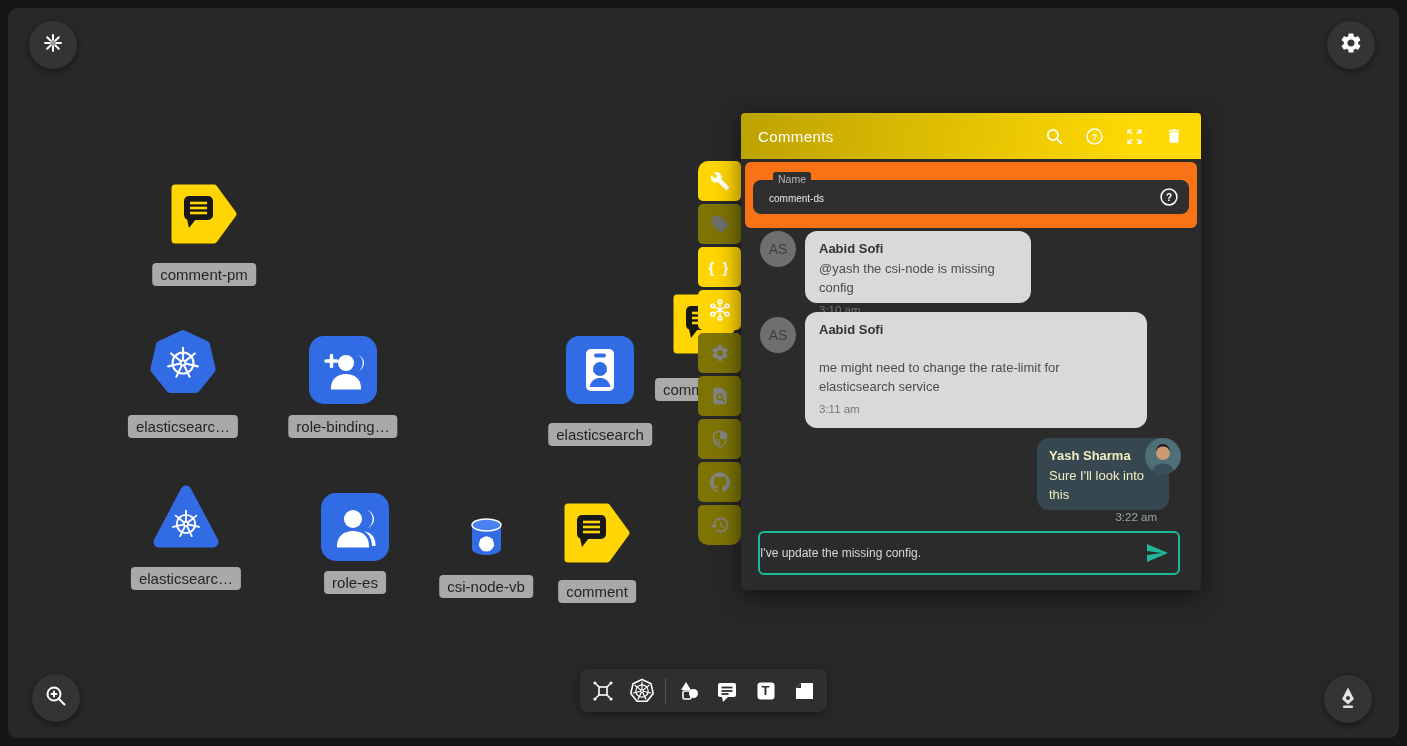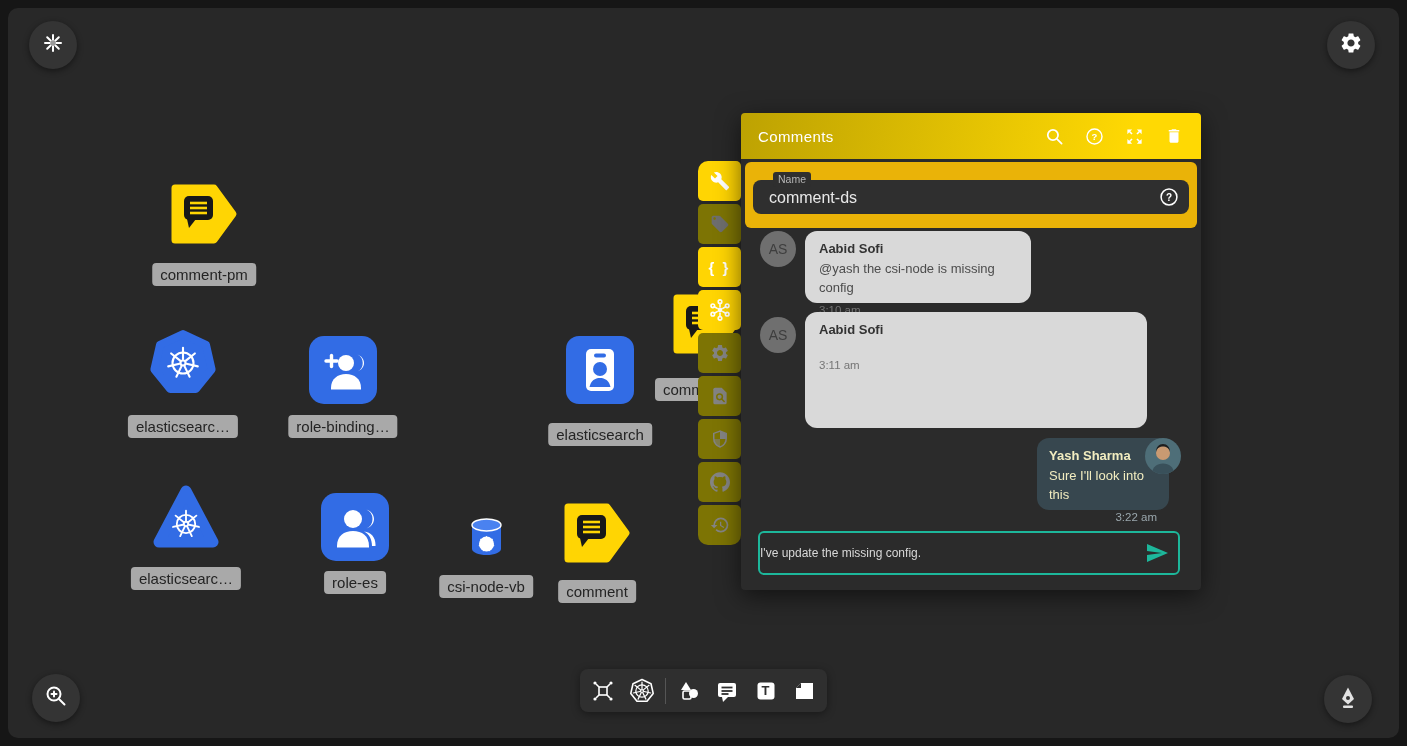--- a/index.html
+++ b/index.html
@@ -26,24 +26,24 @@
 
   
   #panel{position:absolute;left:741px;top:113px;width:460px;height:477px;background:#2b2b2b;
     border-radius:4px;box-shadow:0 6px 24px rgba(0,0,0,.55);z-index:10;}
   #panel-header{position:absolute;left:0;top:0;width:100%;height:46px;border-radius:4px 4px 0 0;
     background:linear-gradient(100deg,#bda202 0%,#ffd903 85%);display:flex;align-items:center;}
   #panel-title{color:#fff;font-size:15px;letter-spacing:.4px;padding-left:17px;flex:1;}
   #panel-header .hicons{display:flex;gap:20px;padding-right:17px;align-items:center;}
   .hicon{width:20px;height:20px;display:flex;align-items:center;justify-content:center;cursor:pointer;}
 
-  #name-wrap{position:absolute;left:4px;top:49px;width:452px;height:66px;background:#eab308;border-radius:6px;}
+  #name-wrap{position:absolute;left:4px;top:49px;width:452px;height:66px;background:#f97316;border-radius:6px;}
   #name-input-box{position:absolute;left:8px;top:18px;width:436px;height:34px;background:#2f2f2f;border-radius:8px;}
   #name-input{position:absolute;left:14px;top:0;width:370px;height:34px;background:transparent;border:none;outline:none;
-    color:#e8e8e8;font-size:16px;font-family:"Liberation Sans",sans-serif;}
+    color:#e8e8e8;font-size:10px;font-family:"Liberation Sans",sans-serif;}
   #name-float{position:absolute;left:20px;top:-8px;background:#2f2f2f;color:#b5b5b5;font-size:10.5px;
     padding:2px 5px;border-radius:3px;line-height:1;}
   #name-help{position:absolute;right:10px;top:7px;}
 
   .avatar-initials{position:absolute;width:36px;height:36px;border-radius:50%;background:#6f6f6f;
     color:#3e3e3e;font-size:14px;display:flex;align-items:center;justify-content:center;}
   .bubble{position:absolute;background:#d9d9d9;border-radius:12px;padding:10px 14px;box-sizing:border-box;}
   .bubble .author{font-size:13px;font-weight:bold;color:#333;margin-bottom:4px;}
   .bubble .msg{font-size:13px;color:#4c4c4c;line-height:1.45;}
   .bubble .time{font-size:11.5px;color:#757575;margin-top:6px;}
@@ -338,20 +338,21 @@
       <div class="author">Aabid Sofi</div>
       <div class="msg">@yash the csi-node is missing config</div>
       <div class="time">3:10 am</div>
     </div>
 
     <div class="avatar-initials" style="left:19px;top:204px;">
       <span>AS</span>
     </div>
     <div class="bubble" style="left:64px;top:199px;width:342px;height:116px;">
       <div class="author" style="margin-bottom:22px;">Aabid Sofi</div>
+      <div class="msg">me might need to change the rate-limit for elasticsearch service</div>
       <div class="time">3:11 am</div>
     </div>
 
     <div class="bubble dark" style="left:264px;top:325px;width:132px;height:72px;padding:10px 12px;margin-left:32px;">
       <div class="author">Yash Sharma</div>
       <div class="msg">Sure I'll look into this</div>
       <div class="time">3:22 am</div>
     </div>
     <div style="position:absolute;left:404px;top:325px;width:36px;height:36px;border-radius:50%;overflow:hidden;">
       <svg width="36" height="36" viewBox="0 0 36 36">

